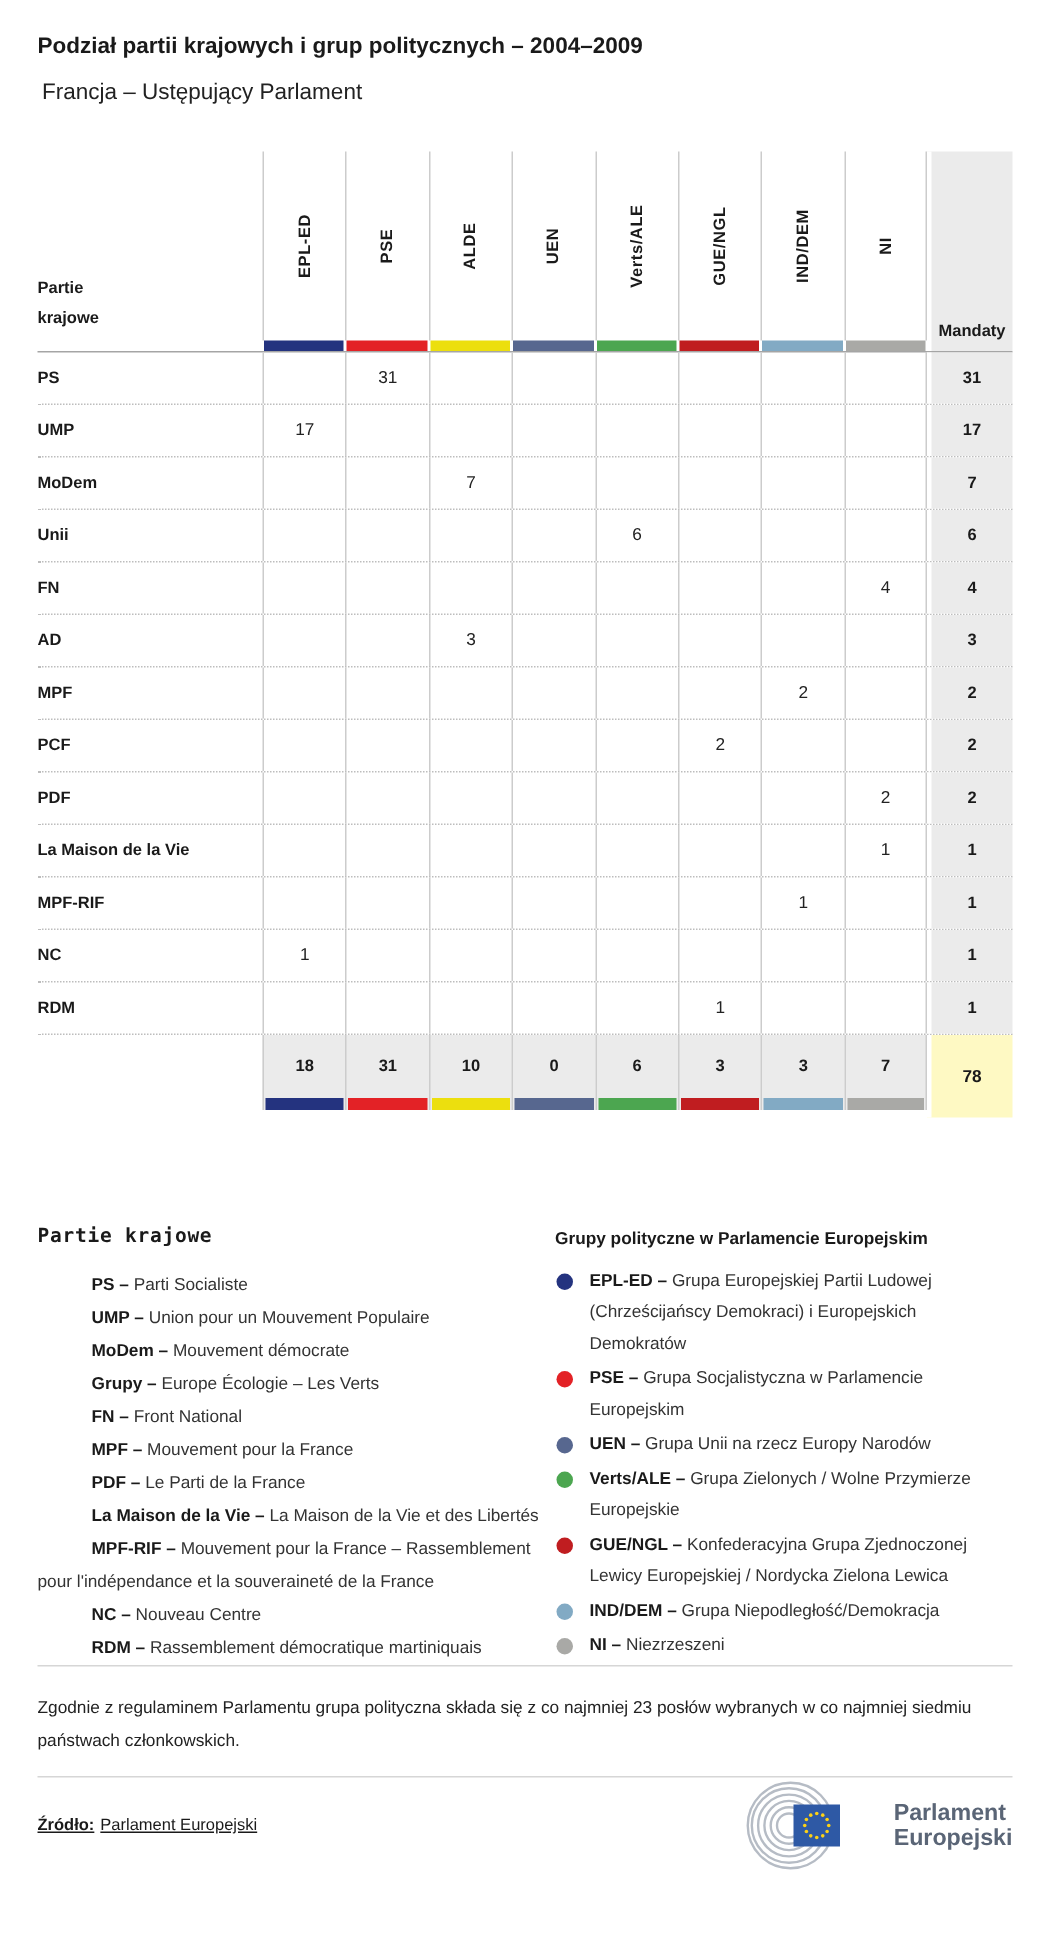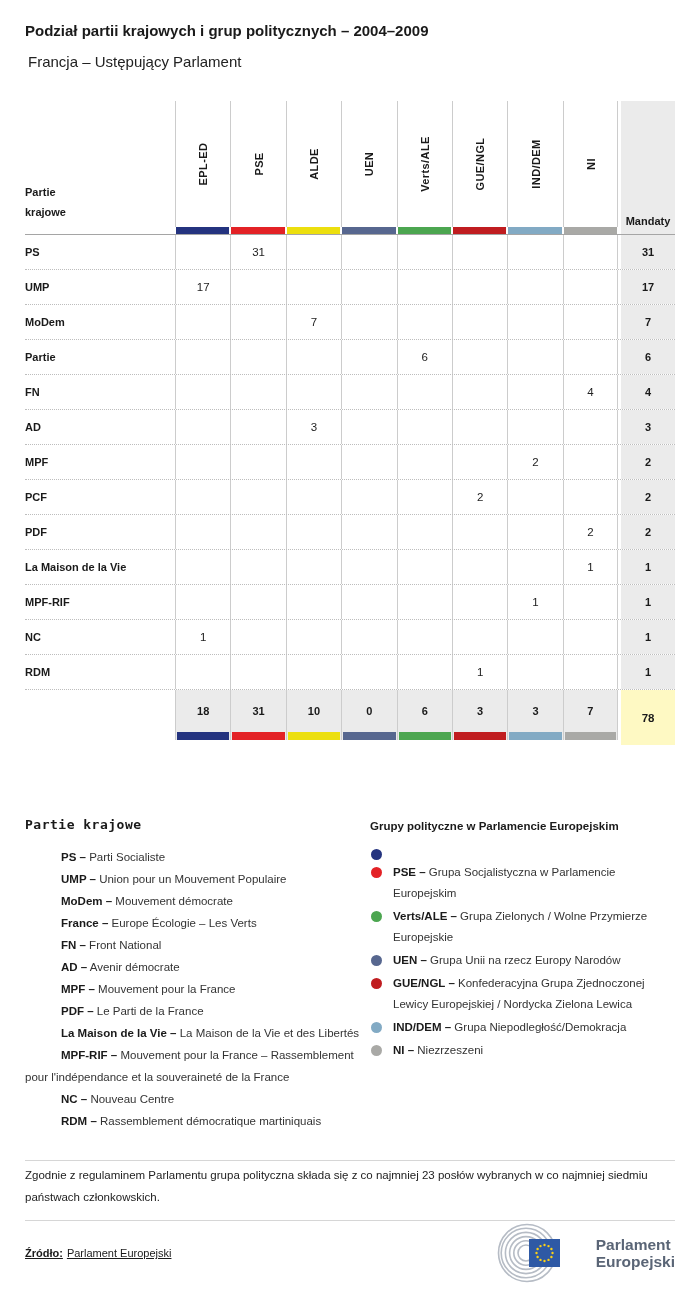--- a/index.html
+++ b/index.html
@@ -41,21 +41,21 @@
   .leg-item{font-size:11.5px;line-height:22px;color:#333;}
   .leg-item b{color:#1a1a1a;margin-left:36px;}
   .leg-right{width:305px;}
   .leg-right h3{font-size:11.5px;font-weight:bold;margin:3px 0 12px 0;}
   .lg-item{display:flex;margin-bottom:2px;}
   .dot{width:11px;height:11px;border-radius:50%;margin:5px 11px 0 1px;flex-shrink:0;}
   .lg-text{width:272px;font-size:11.5px;line-height:21px;color:#333;}
   .lg-text b{color:#1a1a1a;}
 
   
-  .fnote-sec{margin-top:28px;border-top:1px solid #d6d6d6;padding-top:3px;}
+  .fnote-sec{border-top:1px solid #d6d6d6;padding-top:17px;}
   .fnote{font-size:11.5px;line-height:22px;width:644px;color:#222;}
   .src-sec{margin-top:12px;border-top:1px solid #d6d6d6;height:64px;display:flex;justify-content:space-between;align-items:center;}
   .src{font-size:11px;text-decoration:underline;}
   .src b{margin-right:4px;}
   .logo{display:flex;align-items:center;}
   .logo-text{font-weight:bold;font-size:15.5px;line-height:17px;color:#5a6576;margin-left:8px;}
 </style>
 </head>
 <body>
 
@@ -147,21 +147,21 @@
           <div class="vcell"></div>
           <div class="vcell">7</div>
           <div class="vcell"></div>
           <div class="vcell"></div>
           <div class="vcell"></div>
           <div class="vcell"></div>
           <div class="vcell lastcol"></div>
           <div class="mcell">7</div>
         </div>
         <div class="grid trow">
-          <div class="plabel">Partie</div>
+          <div class="plabel">Unii</div>
           <div class="vcell"></div>
           <div class="vcell"></div>
           <div class="vcell"></div>
           <div class="vcell"></div>
           <div class="vcell">6</div>
           <div class="vcell"></div>
           <div class="vcell"></div>
           <div class="vcell lastcol"></div>
           <div class="mcell">6</div>
         </div>
@@ -312,48 +312,48 @@
       </div>
   </div>
 
   <div class="legends">
     <div class="leg-left">
       <h3>Partie krajowe</h3>
       <div>
           <div class="leg-item"><b>PS –</b> Parti Socialiste</div>
           <div class="leg-item"><b>UMP –</b> Union pour un Mouvement Populaire</div>
           <div class="leg-item"><b>MoDem –</b> Mouvement démocrate</div>
-          <div class="leg-item"><b>France –</b> Europe Écologie – Les Verts</div>
+          <div class="leg-item"><b>Grupy –</b> Europe Écologie – Les Verts</div>
           <div class="leg-item"><b>FN –</b> Front National</div>
-          <div class="leg-item"><b>AD –</b> Avenir démocrate</div>
           <div class="leg-item"><b>MPF –</b> Mouvement pour la France</div>
           <div class="leg-item"><b>PDF –</b> Le Parti de la France</div>
           <div class="leg-item"><b>La Maison de la Vie –</b> La Maison de la Vie et des Libertés</div>
           <div class="leg-item"><b>MPF-RIF –</b> Mouvement pour la France – Rassemblement pour l'indépendance et la souveraineté de la France</div>
           <div class="leg-item"><b>NC –</b> Nouveau Centre</div>
           <div class="leg-item"><b>RDM –</b> Rassemblement démocratique martiniquais</div>
         </div>
     </div>
     <div class="leg-right">
       <h3>Grupy polityczne w Parlamencie Europejskim</h3>
       <div>
           <div class="lg-item">
             <div class="dot" style="background: rgb(36, 51, 127);"></div>
+            <div class="lg-text"><b>EPL-ED –</b> Grupa Europejskiej Partii Ludowej (Chrześcijańscy Demokraci) i Europejskich Demokratów</div>
           </div>
           <div class="lg-item">
             <div class="dot" style="background: rgb(227, 34, 38);"></div>
             <div class="lg-text"><b>PSE –</b> Grupa Socjalistyczna w Parlamencie Europejskim</div>
           </div>
           <div class="lg-item">
+            <div class="dot" style="background: rgb(87, 103, 143);"></div>
+            <div class="lg-text"><b>UEN –</b> Grupa Unii na rzecz Europy Narodów</div>
+          </div>
+          <div class="lg-item">
             <div class="dot" style="background: rgb(76, 166, 80);"></div>
             <div class="lg-text"><b>Verts/ALE –</b> Grupa Zielonych / Wolne Przymierze Europejskie</div>
-          </div>
-          <div class="lg-item">
-            <div class="dot" style="background: rgb(87, 103, 143);"></div>
-            <div class="lg-text"><b>UEN –</b> Grupa Unii na rzecz Europy Narodów</div>
           </div>
           <div class="lg-item">
             <div class="dot" style="background: rgb(192, 29, 32);"></div>
             <div class="lg-text"><b>GUE/NGL –</b> Konfederacyjna Grupa Zjednoczonej Lewicy Europejskiej / Nordycka Zielona Lewica</div>
           </div>
           <div class="lg-item">
             <div class="dot" style="background: rgb(130, 170, 196);"></div>
             <div class="lg-text"><b>IND/DEM –</b> Grupa Niepodległość/Demokracja</div>
           </div>
           <div class="lg-item">

